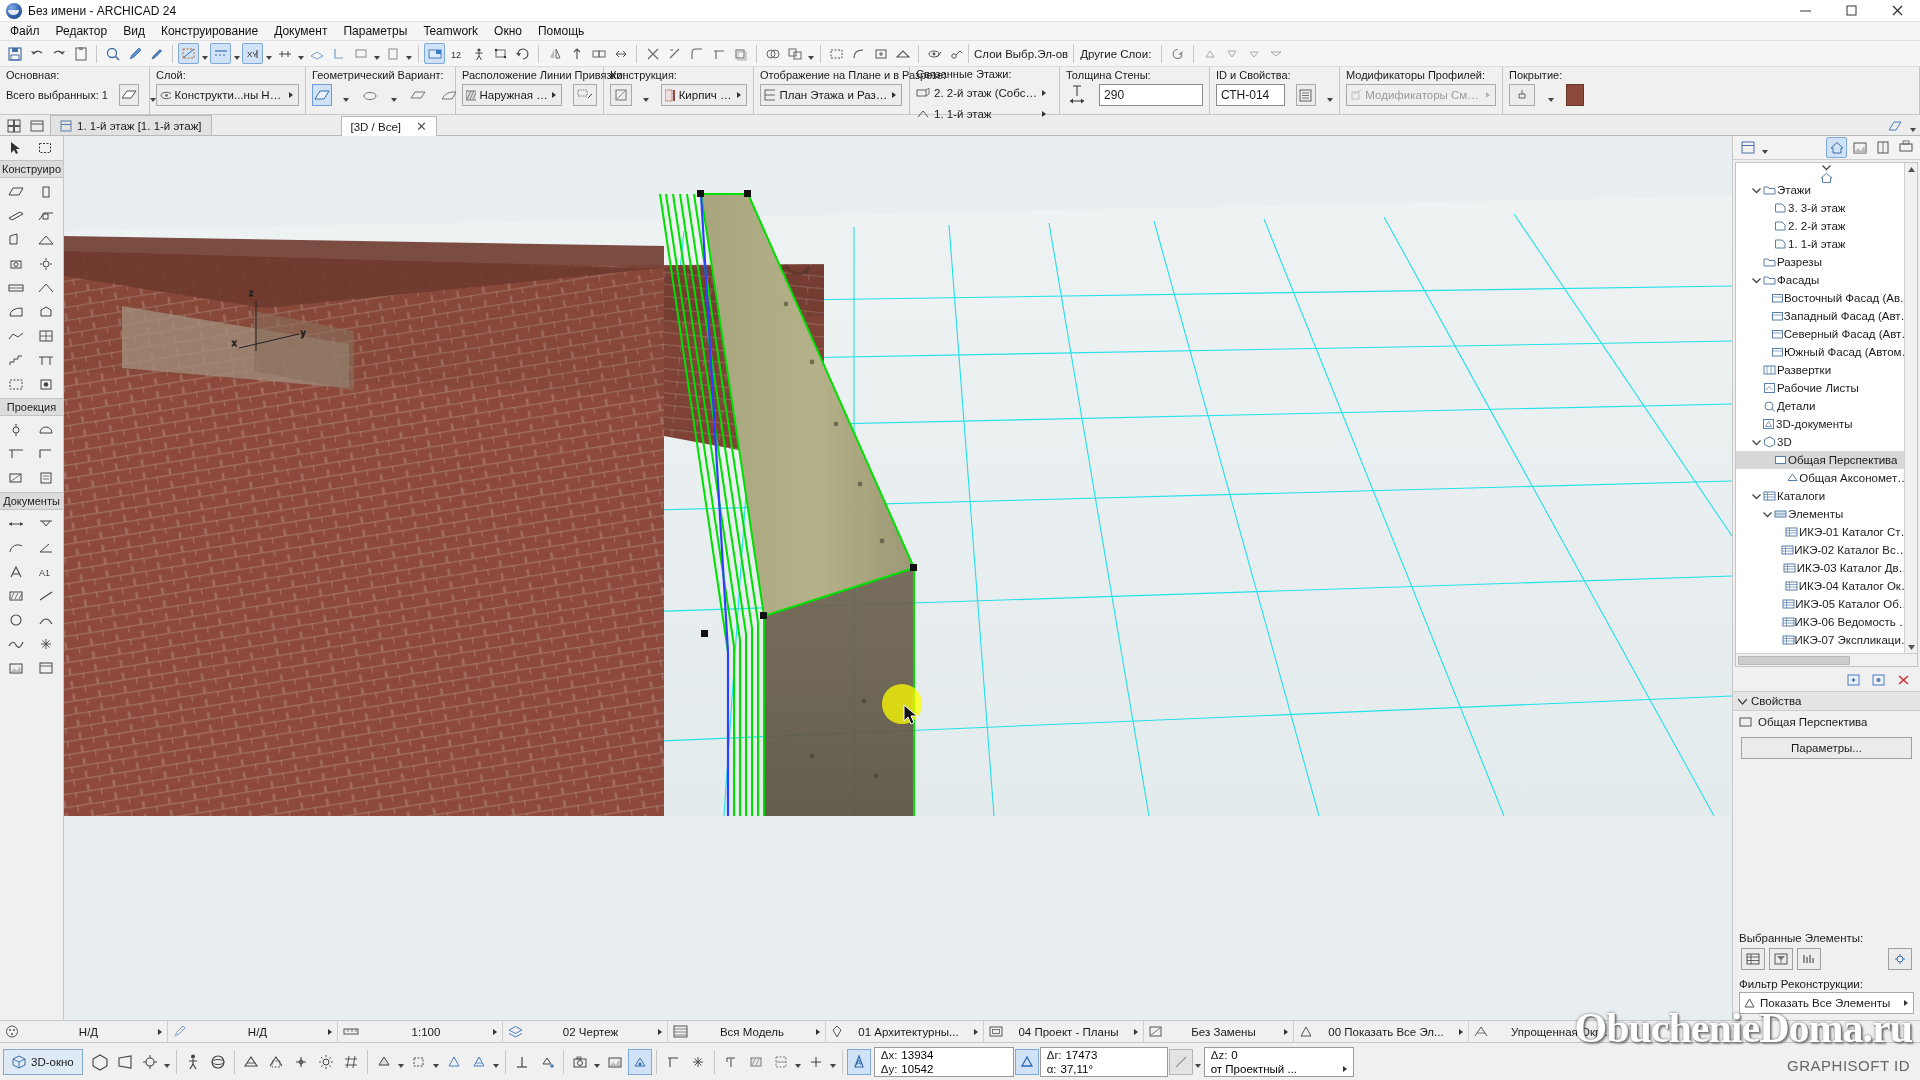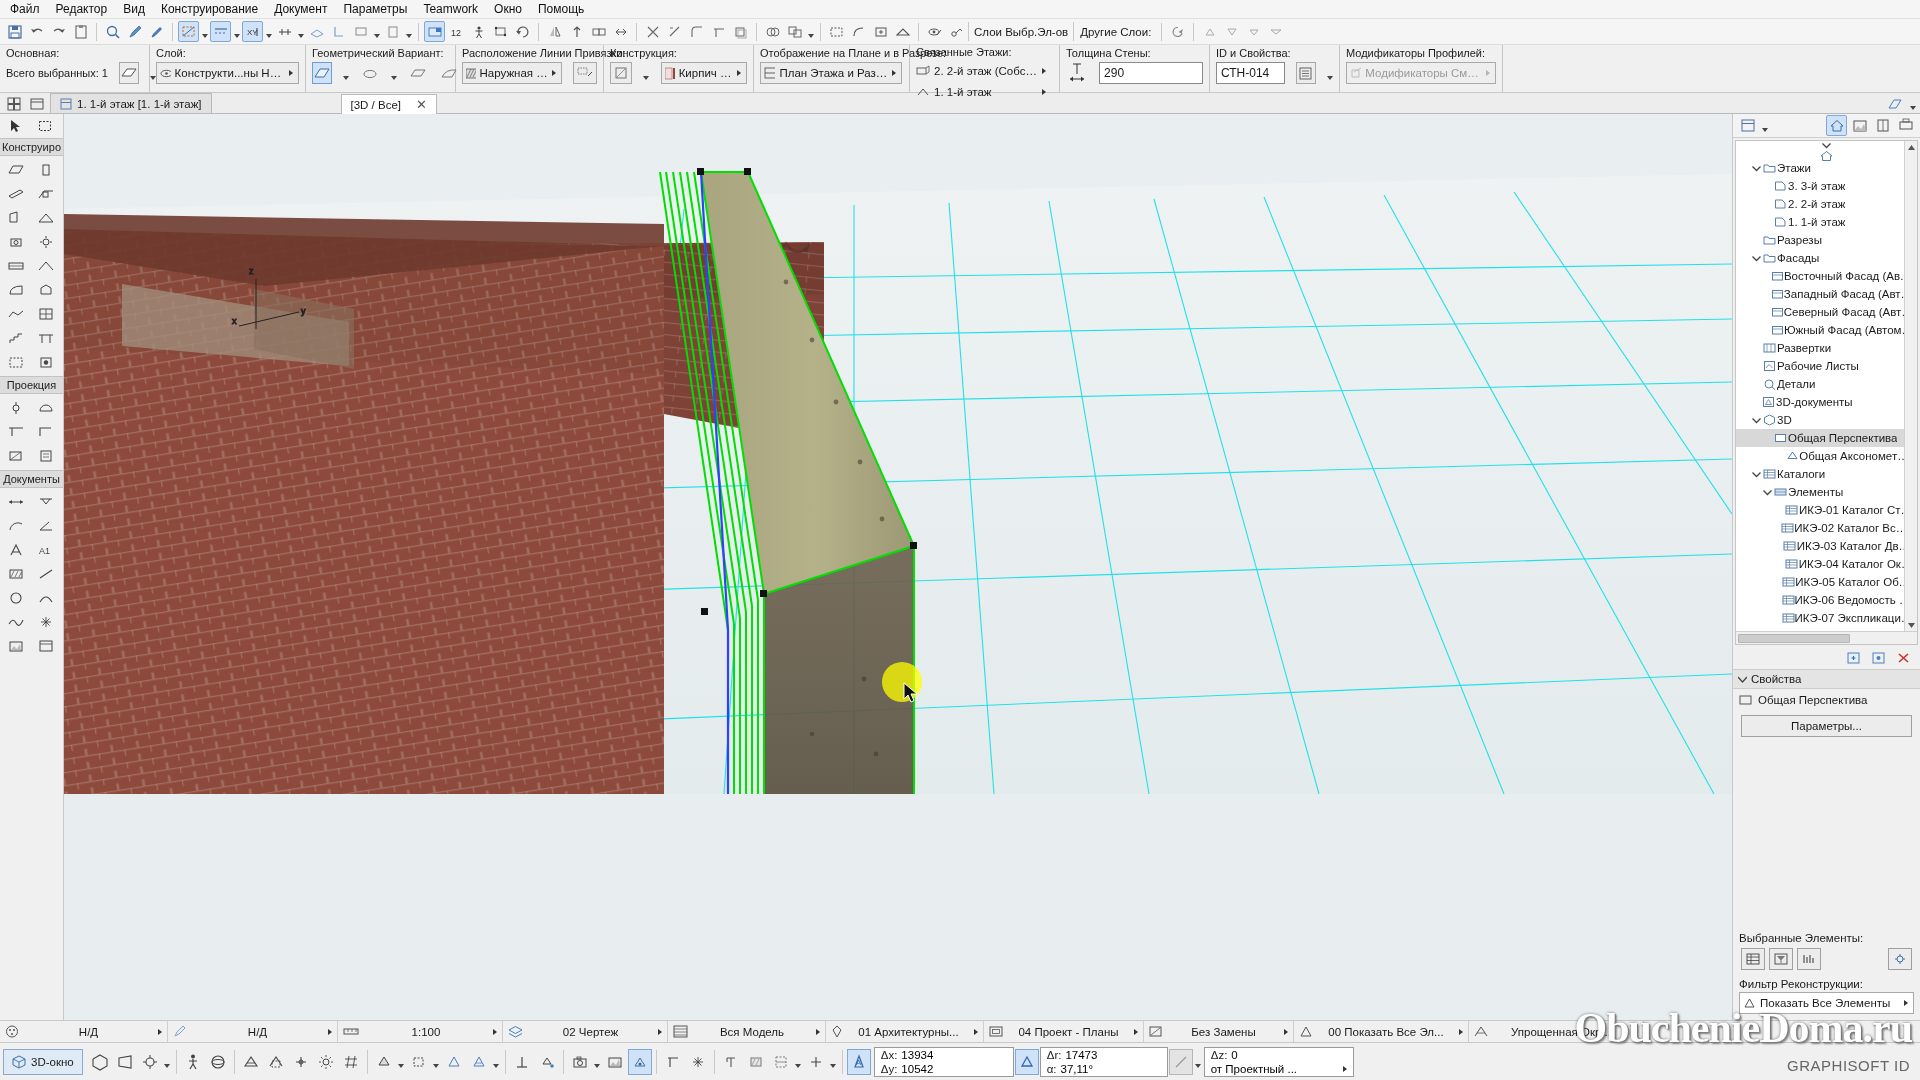--- a/index.html
+++ b/index.html
@@ -163,20 +163,41 @@
   .gs-id { position:absolute; right:10px; bottom:6px; font-size:15px; color:#666;
      letter-spacing:.5px; }
   .cursor-hl { position:absolute; width:40px; height:40px; border-radius:50%;
      background:rgba(255,255,0,.75); pointer-events:none; }
 </style>
 </head>
 <body>
 
 <div class="app">
 
+  <div class="titlebar">
+    <div class="tb-icon"></div>
+    <div class="tb-title">Без имени - ARCHICAD 24</div>
+    <div class="tb-spacer"></div>
+    <div class="tb-btn">
+      <svg width="11" height="11">
+          <line x1="0" y1="6" x2="11" y2="6" stroke="#333" stroke-width="1"></line>
+        </svg>
+    </div>
+    <div class="tb-btn">
+      <svg width="11" height="11">
+          <rect x="1" y="1" width="9" height="9" fill="none" stroke="#333" stroke-width="1"></rect>
+        </svg>
+    </div>
+    <div class="tb-btn close">
+      <svg width="11" height="11">
+          <line x1="1" y1="1" x2="10" y2="10" stroke="#333" stroke-width="1.2"></line>
+          <line x1="10" y1="1" x2="1" y2="10" stroke="#333" stroke-width="1.2"></line>
+        </svg>
+    </div>
+  </div>
 
   <div class="menubar">
     <div class="menu-item">Файл</div>
     <div class="menu-item">Редактор</div>
     <div class="menu-item">Вид</div>
     <div class="menu-item">Конструирование</div>
     <div class="menu-item">Документ</div>
     <div class="menu-item">Параметры</div>
     <div class="menu-item">Teamwork</div>
     <div class="menu-item">Окно</div>
@@ -613,20 +634,32 @@
           <svg width="13" height="12">
               <path d="M2 10 L2 3 L9 3 L9 10 Z" fill="none" stroke="#b5b5b5" stroke-width=".9"></path>
               <path d="M4 5 L11 1" stroke="#b5b5b5" stroke-width=".8"></path>
             </svg>
           <span class="ib-txt">Модификаторы Смеще...</span>
           <span class="caret" style="border-left-color:#b5b5b5"></span>
         </div>
       </div>
     </div>
 
+    <div class="ib-sec" style="flex:1">
+      <div class="ib-cap">Покрытие:</div>
+      <div class="ib-row">
+        <div class="ib-pill">
+          <svg width="13" height="13">
+              <path d="M6 1 L6 5 M3 5 L9 5 L9 9 L3 9 Z" fill="none" stroke="#555" stroke-width=".9"></path>
+            </svg>
+        </div>
+        <div class="tiny-arrow"></div>
+        <div class="ib-pill" style="width:18px;background:#8d4a3c;border-color:#6a3529"></div>
+      </div>
+    </div>
   </div>
 
   <div class="tabbar">
     <div class="tb-leftbtns">
       <div class="tbtn">
         <svg width="14" height="14">
             <rect x="1" y="1" width="5.5" height="5.5" fill="none" stroke="#555" stroke-width="1"></rect>
             <rect x="7.5" y="1" width="5.5" height="5.5" fill="none" stroke="#555" stroke-width="1"></rect>
             <rect x="1" y="7.5" width="5.5" height="5.5" fill="none" stroke="#555" stroke-width="1"></rect>
             <rect x="7.5" y="7.5" width="5.5" height="5.5" fill="none" stroke="#555" stroke-width="1"></rect>

